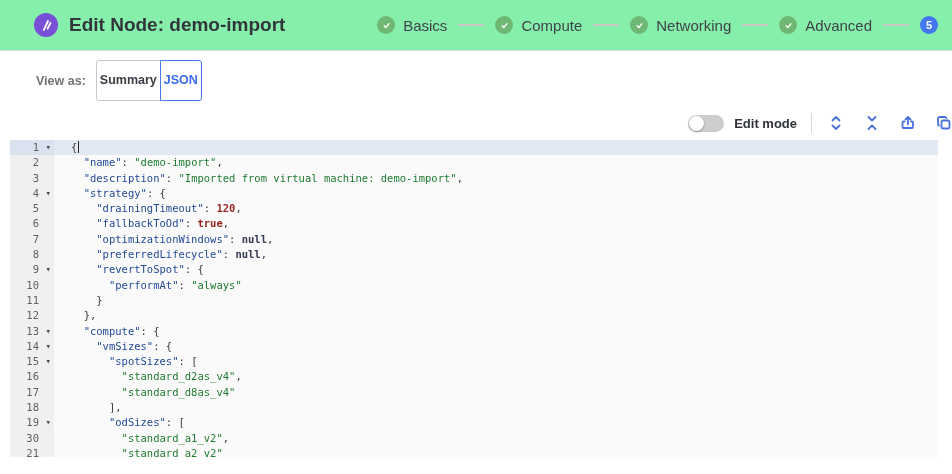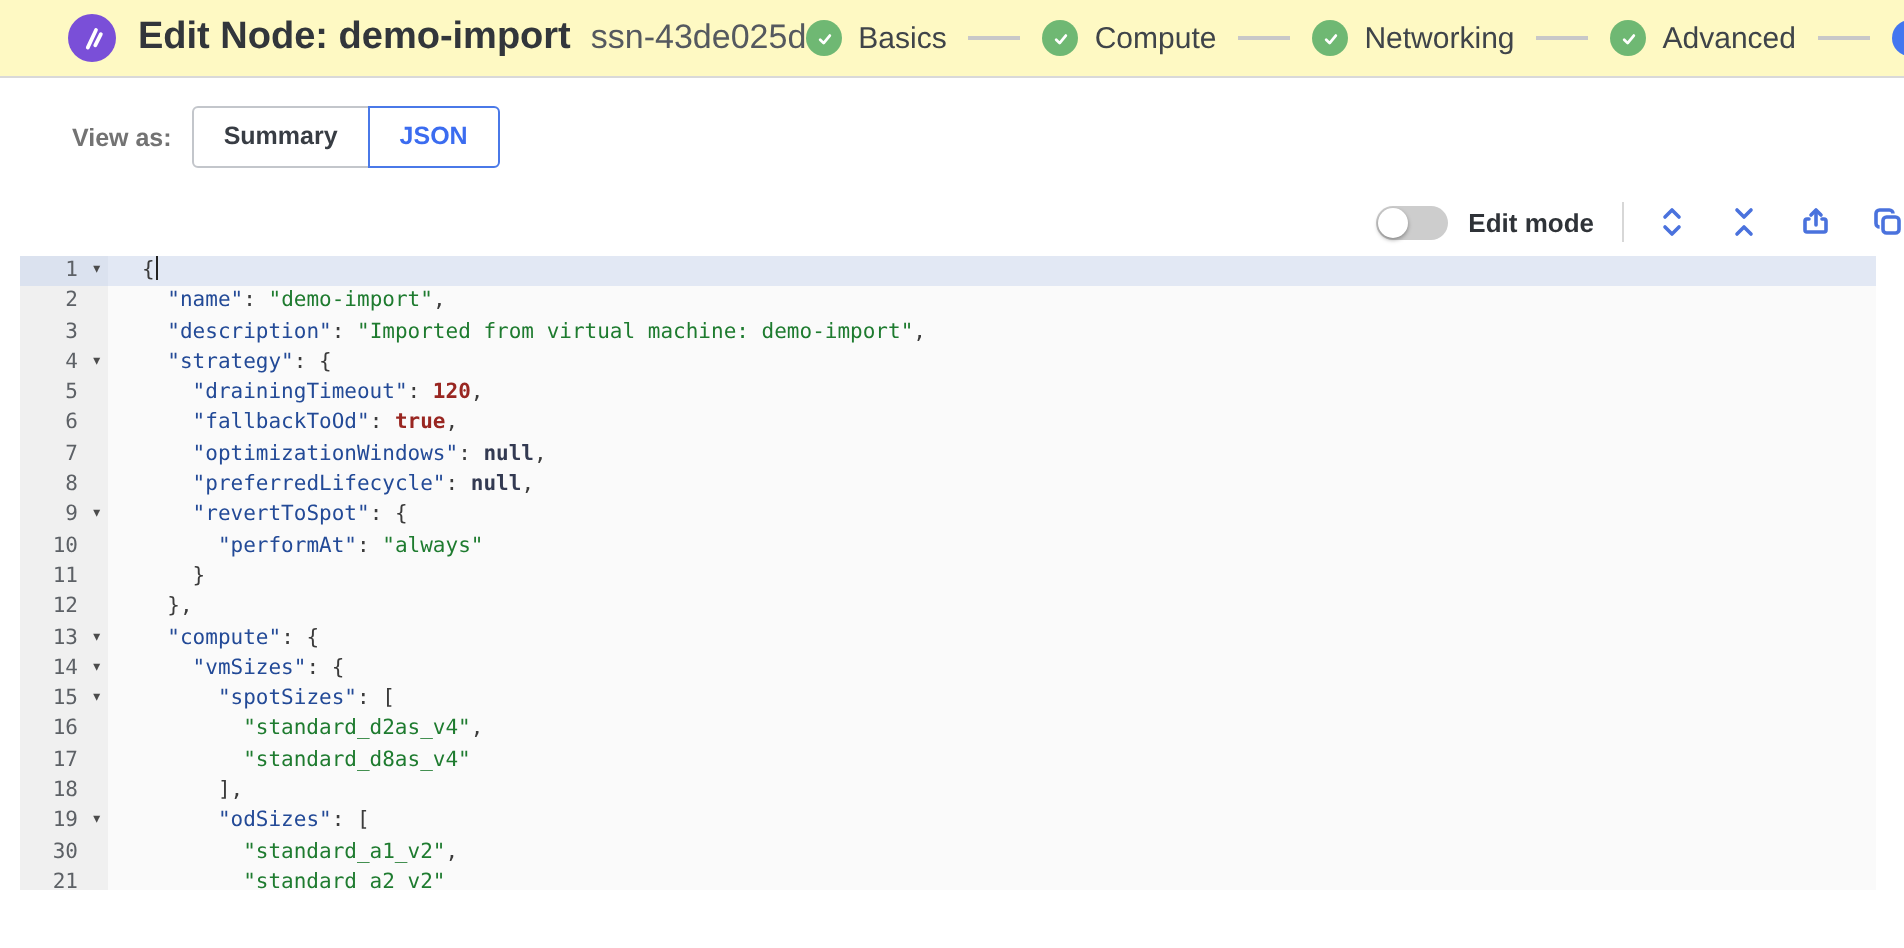--- a/index.html
+++ b/index.html
@@ -2,40 +2,40 @@
 <html><head>
 <meta charset="utf-8">
 <style>
   html,body{margin:0;padding:0;}
   body{
     width:952px;height:474px;overflow:hidden;background:#fff;
     font-family:"Liberation Sans",sans-serif;color:#33373c;position:relative;
   }
   
   .header{
-    height:39px;border-bottom:1px solid #d9d9d9;display:flex;align-items:center;
-    padding:0 14px 0 34px;box-sizing:border-box;background:#fef9c3;
+    height:51px;border-bottom:1px solid #d9d9d9;display:flex;align-items:center;
+    padding:0 14px 0 34px;box-sizing:border-box;background:#86efac;
   }
   .logo{width:24px;height:24px;border-radius:50%;background:#7a4fd8;flex:none;
     display:flex;align-items:center;justify-content:center;}
   .title{font-size:19px;font-weight:bold;color:#32363b;margin-left:11px;white-space:nowrap;}
   .node-id{font-size:17px;color:#55595f;margin-left:10px;white-space:nowrap;}
   .stepper{margin-left:auto;display:flex;align-items:center;}
   .step{display:flex;align-items:center;cursor:pointer;}
   .step-circle{width:18px;height:18px;border-radius:50%;display:flex;align-items:center;
     justify-content:center;flex:none;}
   .step-circle.done{background:#6fb873;}
   .step-circle.current{background:#4377f0;color:#fff;font-size:11px;font-weight:bold;}
   .step-label{font-size:15px;color:#3f4449;margin-left:8px;white-space:nowrap;}
   .connector{width:26px;height:2px;background:#c8c8c8;margin:0 11px;flex:none;}
   
   .view-as-row{display:flex;align-items:center;margin:17px 0 0 36px;height:25px;}
   .view-as-label{font-size:12.5px;font-weight:bold;color:#737373;margin-right:10px;}
   .seg-group{display:flex;}
-  .seg-btn{height:31px;box-sizing:border-box;padding:0 15px;font-size:12.5px;font-weight:bold;
+  .seg-btn{height:41px;box-sizing:border-box;padding:0 3px;font-size:12.5px;font-weight:bold;
     background:#fff;border:1px solid #c3c6cb;color:#383d44;cursor:pointer;
     font-family:"Liberation Sans",sans-serif;line-height:23px;}
   .seg-btn.first{border-radius:3px 0 0 3px;}
   .seg-btn.selected{border:1px solid #4a79e8;color:#3b6cf0;border-radius:0 3px 3px 0;
     margin-left:-1px;position:relative;z-index:1;}
   
   .editor-toolbar{display:flex;align-items:center;justify-content:flex-end;
     height:34px;margin-top:13px;}
   .toggle{width:36px;height:17px;border-radius:9px;background:#cdcdcd;position:relative;
     cursor:pointer;flex:none;}
@@ -72,21 +72,20 @@
 <body>
 
 <div class="header">
   <span class="logo">
     <svg width="15" height="15" viewBox="0 0 16 16" fill="none">
       <path d="M5.2 12.6 L9.6 3.2" stroke="#fff" stroke-width="2" stroke-linecap="round"></path>
       <path d="M9.2 11.4 L12.2 5.4" stroke="#fff" stroke-width="2" stroke-linecap="round"></path>
     </svg>
   </span>
   <span class="title">Edit Node: demo-import</span>
-  <span class="node-id">ssn-43de025d</span>
 
   <div class="stepper">
     <div class="step">
       <span class="step-circle done">
         <svg width="11" height="11" viewBox="0 0 16 16" fill="none">
             <path d="M4.5 8.5 L7 11 L11.5 5.5" stroke="#fff" stroke-width="2" stroke-linecap="round" stroke-linejoin="round"></path>
           </svg>
       </span>
       <span class="step-label">Basics</span>
     </div>

